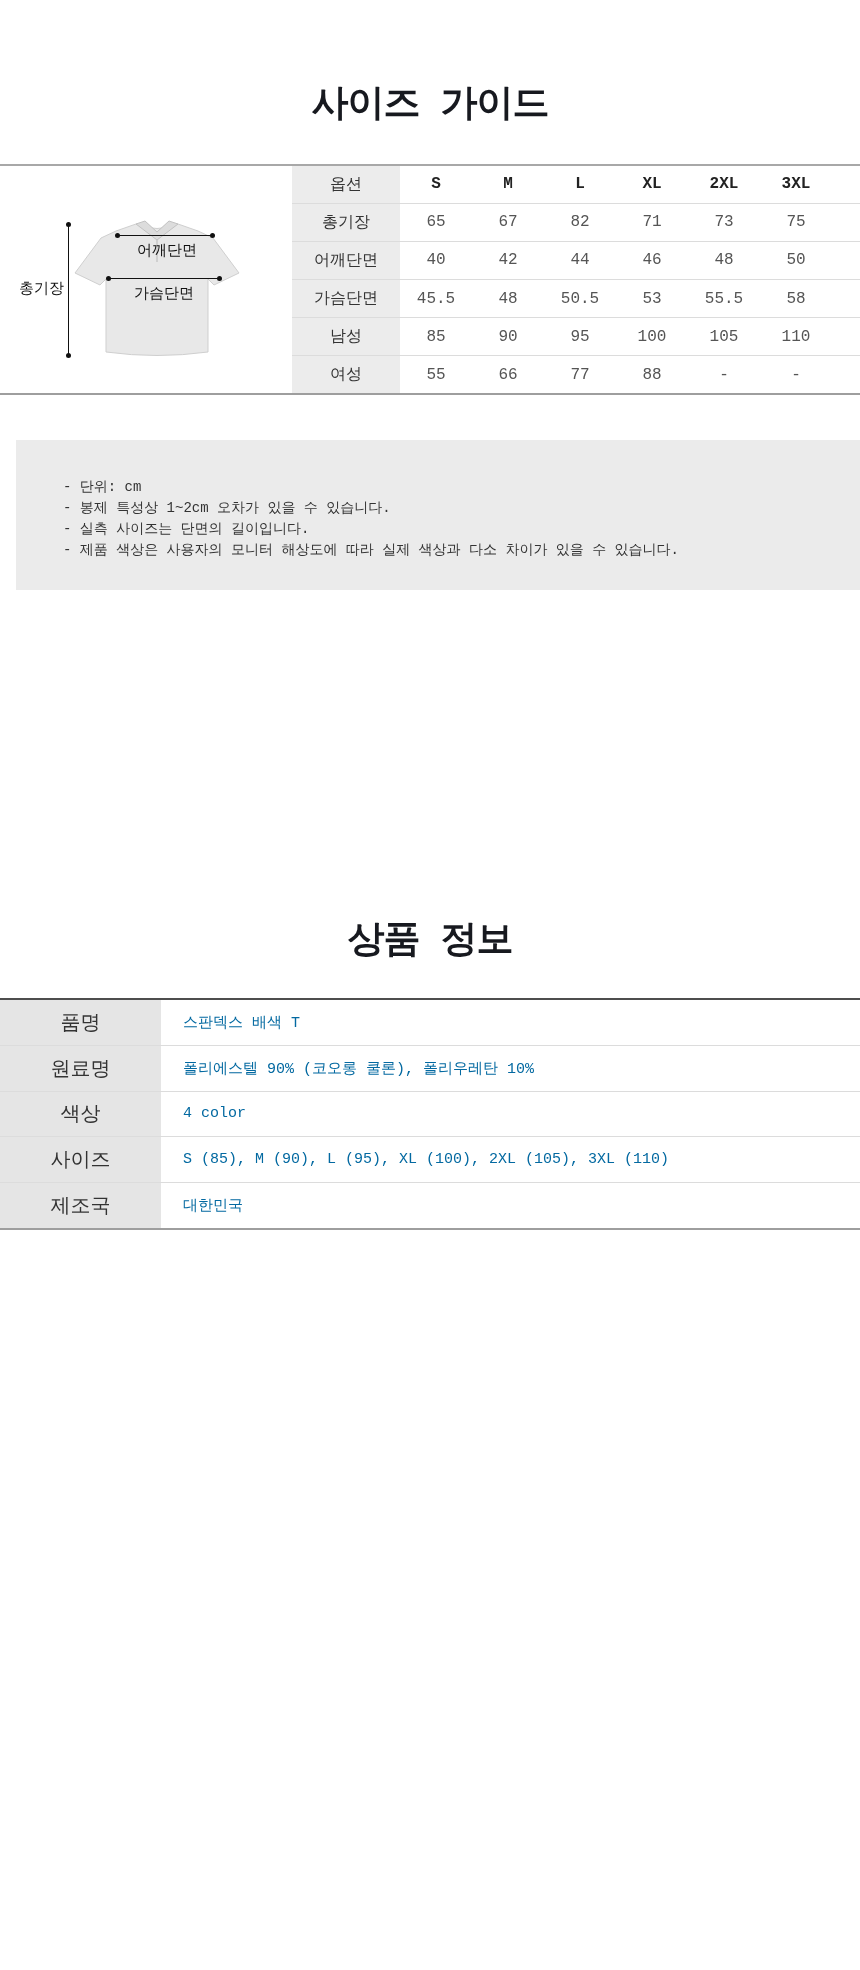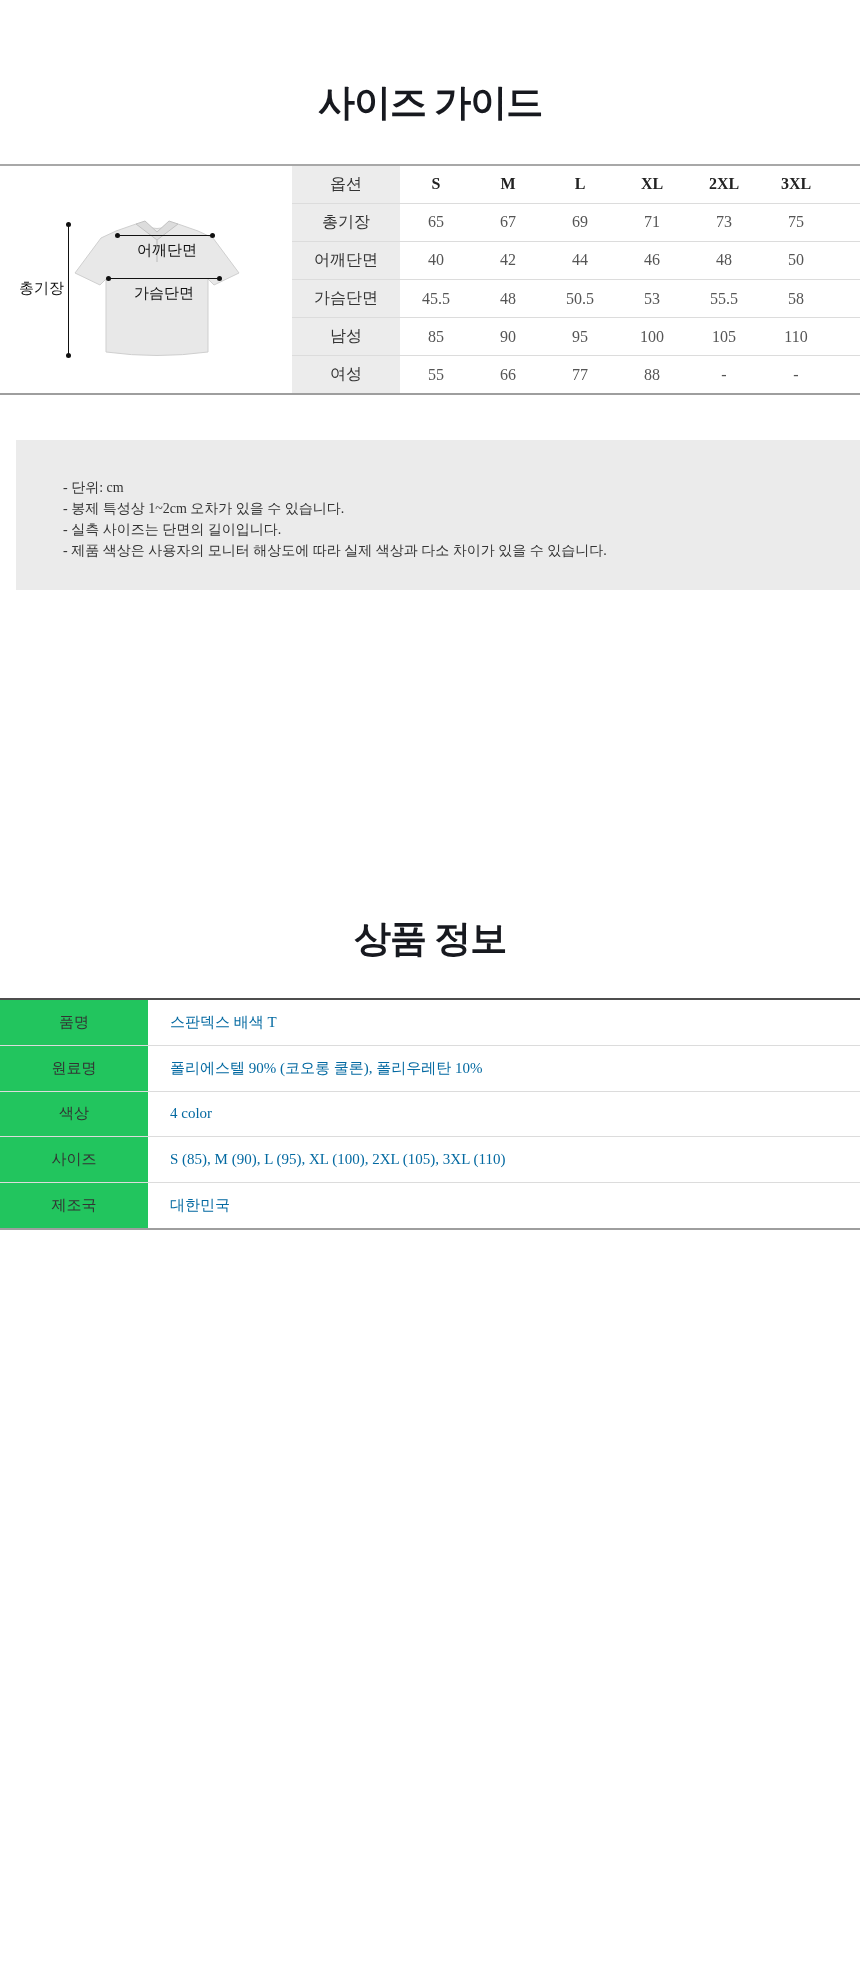--- a/index.html
+++ b/index.html
@@ -1,19 +1,19 @@
 <!DOCTYPE html>
 <html><head>
 <meta charset="utf-8">
 <style>
   * { margin:0; padding:0; box-sizing:border-box; }
   html,body { background:#fff; }
   #page {
     position:relative; width:860px; height:1970px; margin:0 auto;
-    background:#fff; font-family:Liberation Serif, serif; color:#333;
+    background:#fff; font-family:Liberation Mono, monospace; color:#333;
     overflow:hidden;
   }
   .big-title {
     position:absolute; left:0; width:860px; text-align:center;
     font-size:37px; font-weight:700; color:#17191f; letter-spacing:-1px;
   }
   #size-guide-title { top:78px; }
   #product-info-title { top:914px; }
 
   
@@ -65,22 +65,22 @@
 
   
   #info-table {
     position:absolute; left:0; top:998px; width:860px; height:232px;
     border-top:2px solid #4d4d4d; border-bottom:2px solid #9e9e9e;
     display:flex; flex-direction:column;
   }
   .info-row { flex:1; display:flex; border-bottom:1px solid #dcdcdc; }
   .info-row:last-child { border-bottom:none; }
   .info-label {
-    width:148px; background:#22c55e; display:flex; align-items:center; justify-content:center;
-    font-size:15px; color:#333; font-weight:500;
+    width:161px; background:#e5e5e5; display:flex; align-items:center; justify-content:center;
+    font-size:20px; color:#333; font-weight:500;
   }
   .info-value {
     flex:1; display:flex; align-items:center; padding-left:22px;
     font-size:15px; color:#0369a1;
   }
 </style>
 </head>
 <body>
 
 <div id="page">
@@ -136,21 +136,21 @@
         <th>L</th>
         <th>XL</th>
         <th>2XL</th>
         <th>3XL</th>
         <th></th>
       </tr>
       <tr>
         <td class="lbl">총기장</td>
         <td>65</td>
         <td>67</td>
-        <td>69</td>
+        <td>82</td>
         <td>71</td>
         <td>73</td>
         <td>75</td>
         <td></td>
       </tr>
       <tr>
         <td class="lbl">어깨단면</td>
         <td>40</td>
         <td>42</td>
         <td>44</td>

